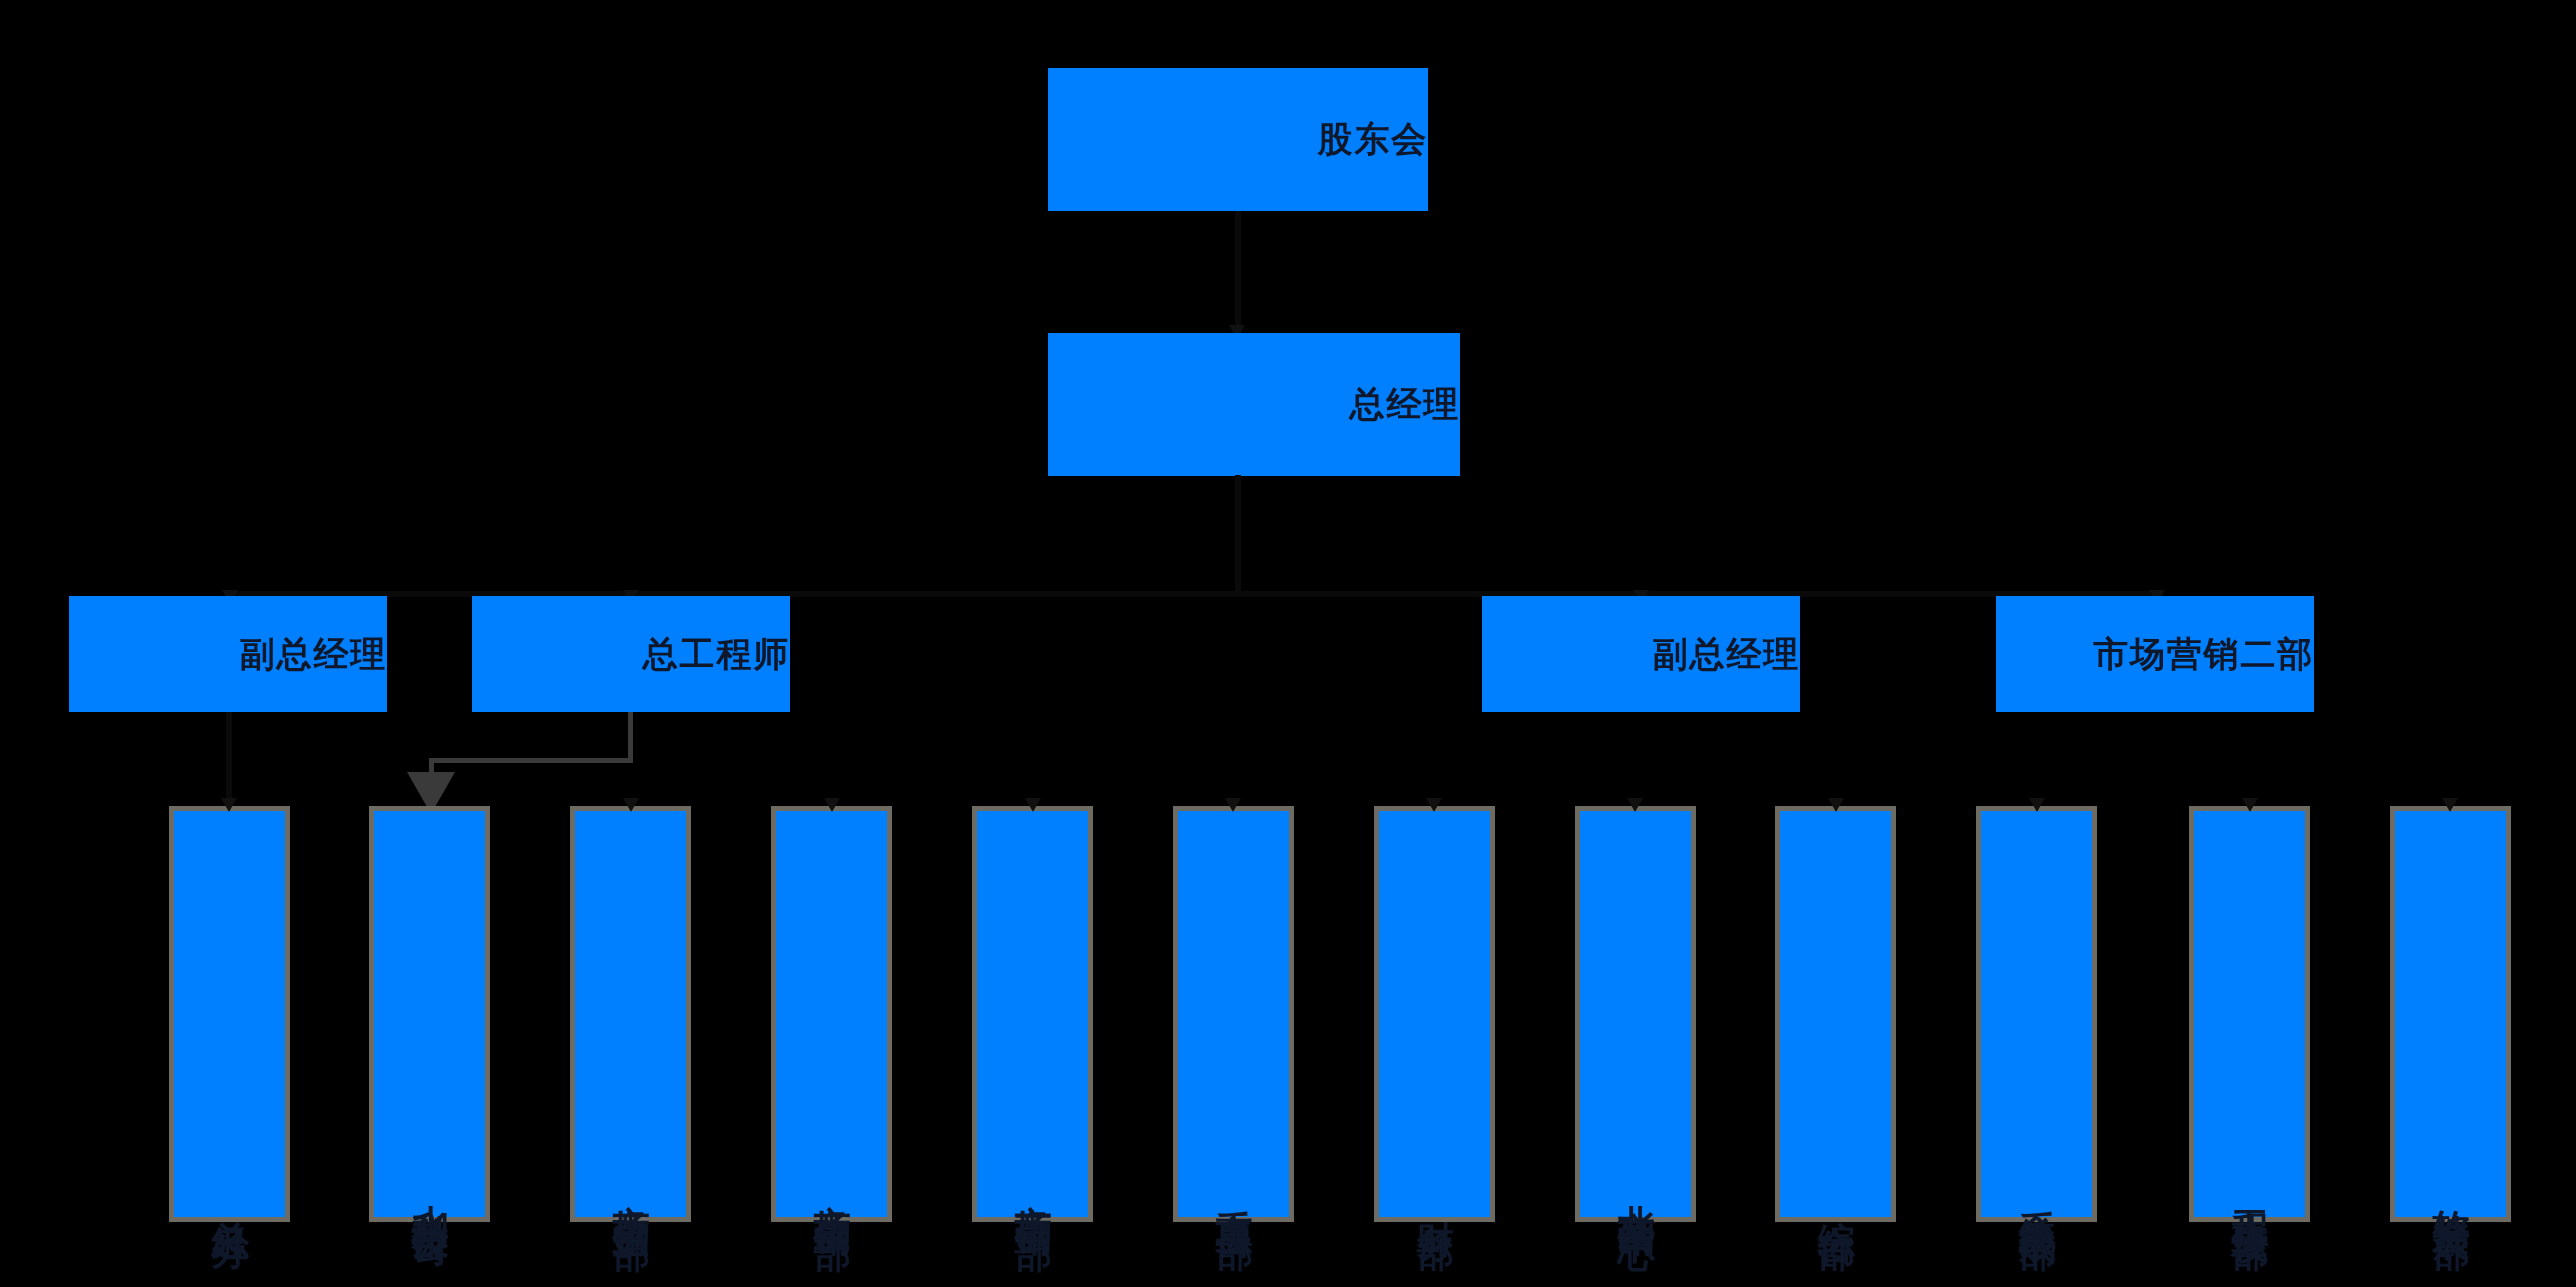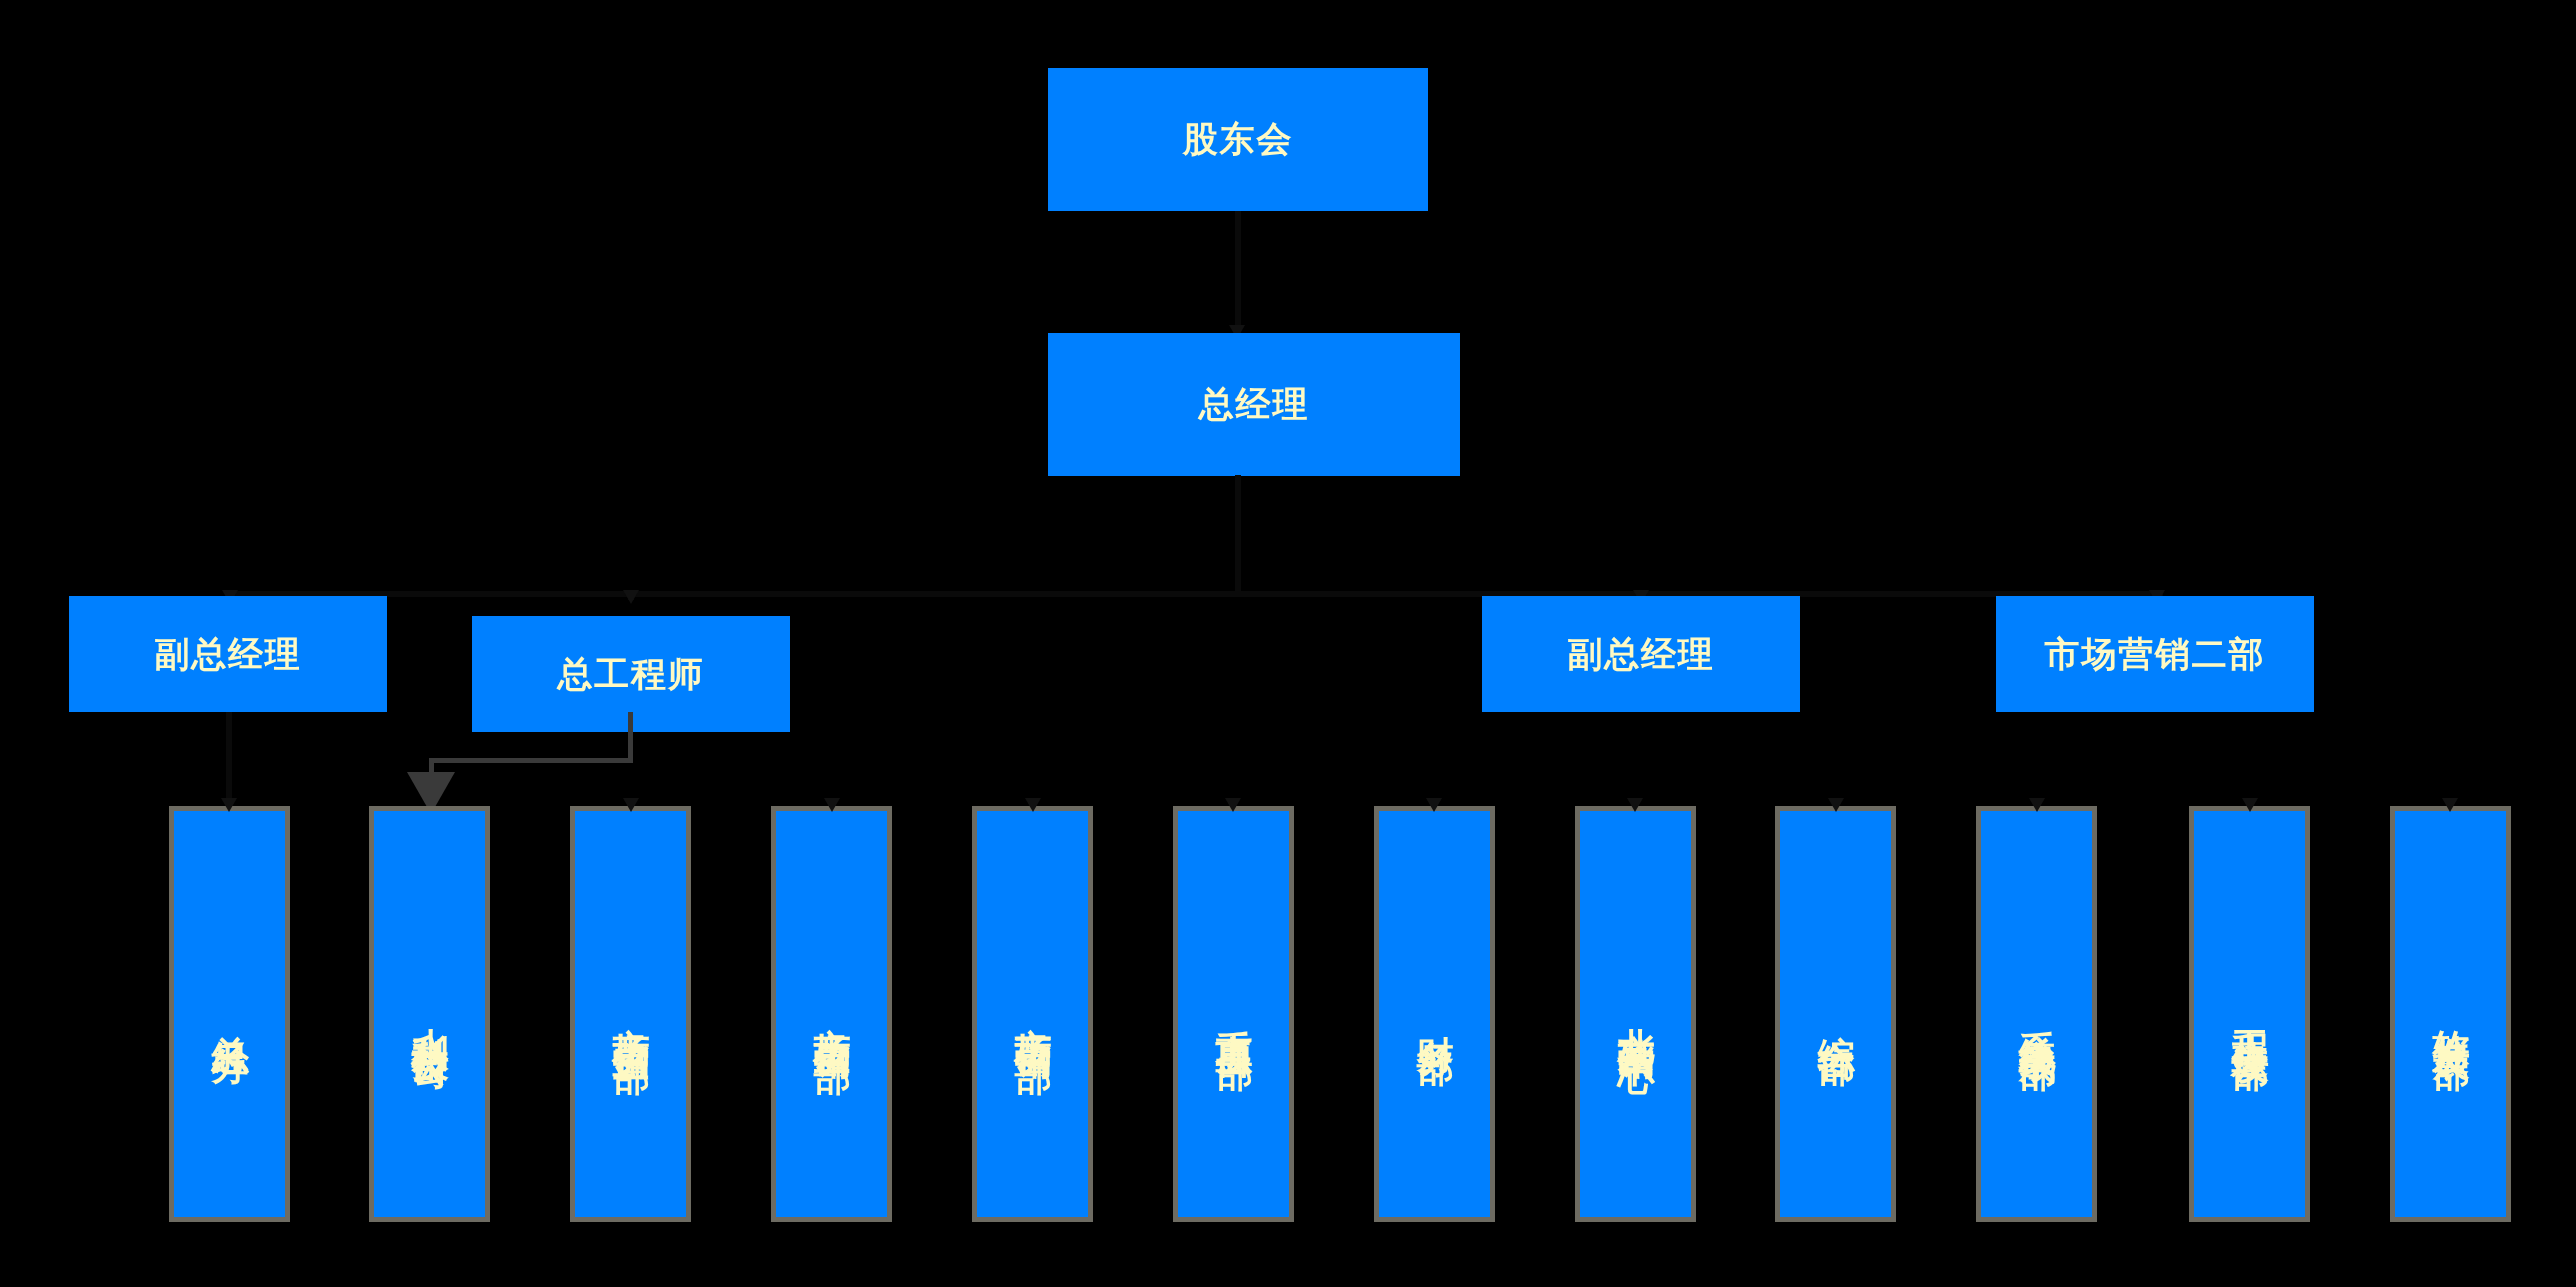--- a/index.html
+++ b/index.html
@@ -21,24 +21,24 @@
     width: 2576px;
     height: 1287px;
     background: #000000;
   }
 
   
   .node {
     position: absolute;
     box-sizing: border-box;
     background: #0080ff;
-    color: #fef9c3;
+    color: #0f172a;
     display: flex;
     align-items: center;
-    justify-content: center;
+    justify-content: flex-end;
     text-align: center;
     font-weight: bold;
     letter-spacing: 1.8px;
     line-height: 1.15;
   }
 
   
   .node-h {
     font-size: 35px;
   }
@@ -111,21 +111,21 @@
 
   <div class="arrow-small" style="left:222px; top:590px;"></div>
   <div class="arrow-small" style="left:623px; top:590px;"></div>
   <div class="arrow-small" style="left:1633px; top:590px;"></div>
   <div class="arrow-small" style="left:2149px; top:590px;"></div>
 
   <div class="node node-h" style="left:69px; top:596px; width:318px; height:116px;">
     <span>副总经理</span>
   </div>
 
-  <div class="node node-h" style="left:472px; top:596px; width:318px; height:116px;margin-top:20px;">
+  <div class="node node-h" style="left:472px; top:596px; width:318px; height:116px;">
     <span>总工程师</span>
   </div>
 
   <div class="node node-h" style="left:1482px; top:596px; width:318px; height:116px;">
     <span>副总经理</span>
   </div>
 
   <div class="node node-h" style="left:1996px; top:596px; width:318px; height:116px;">
     <span>市场营销二部</span>
   </div>

